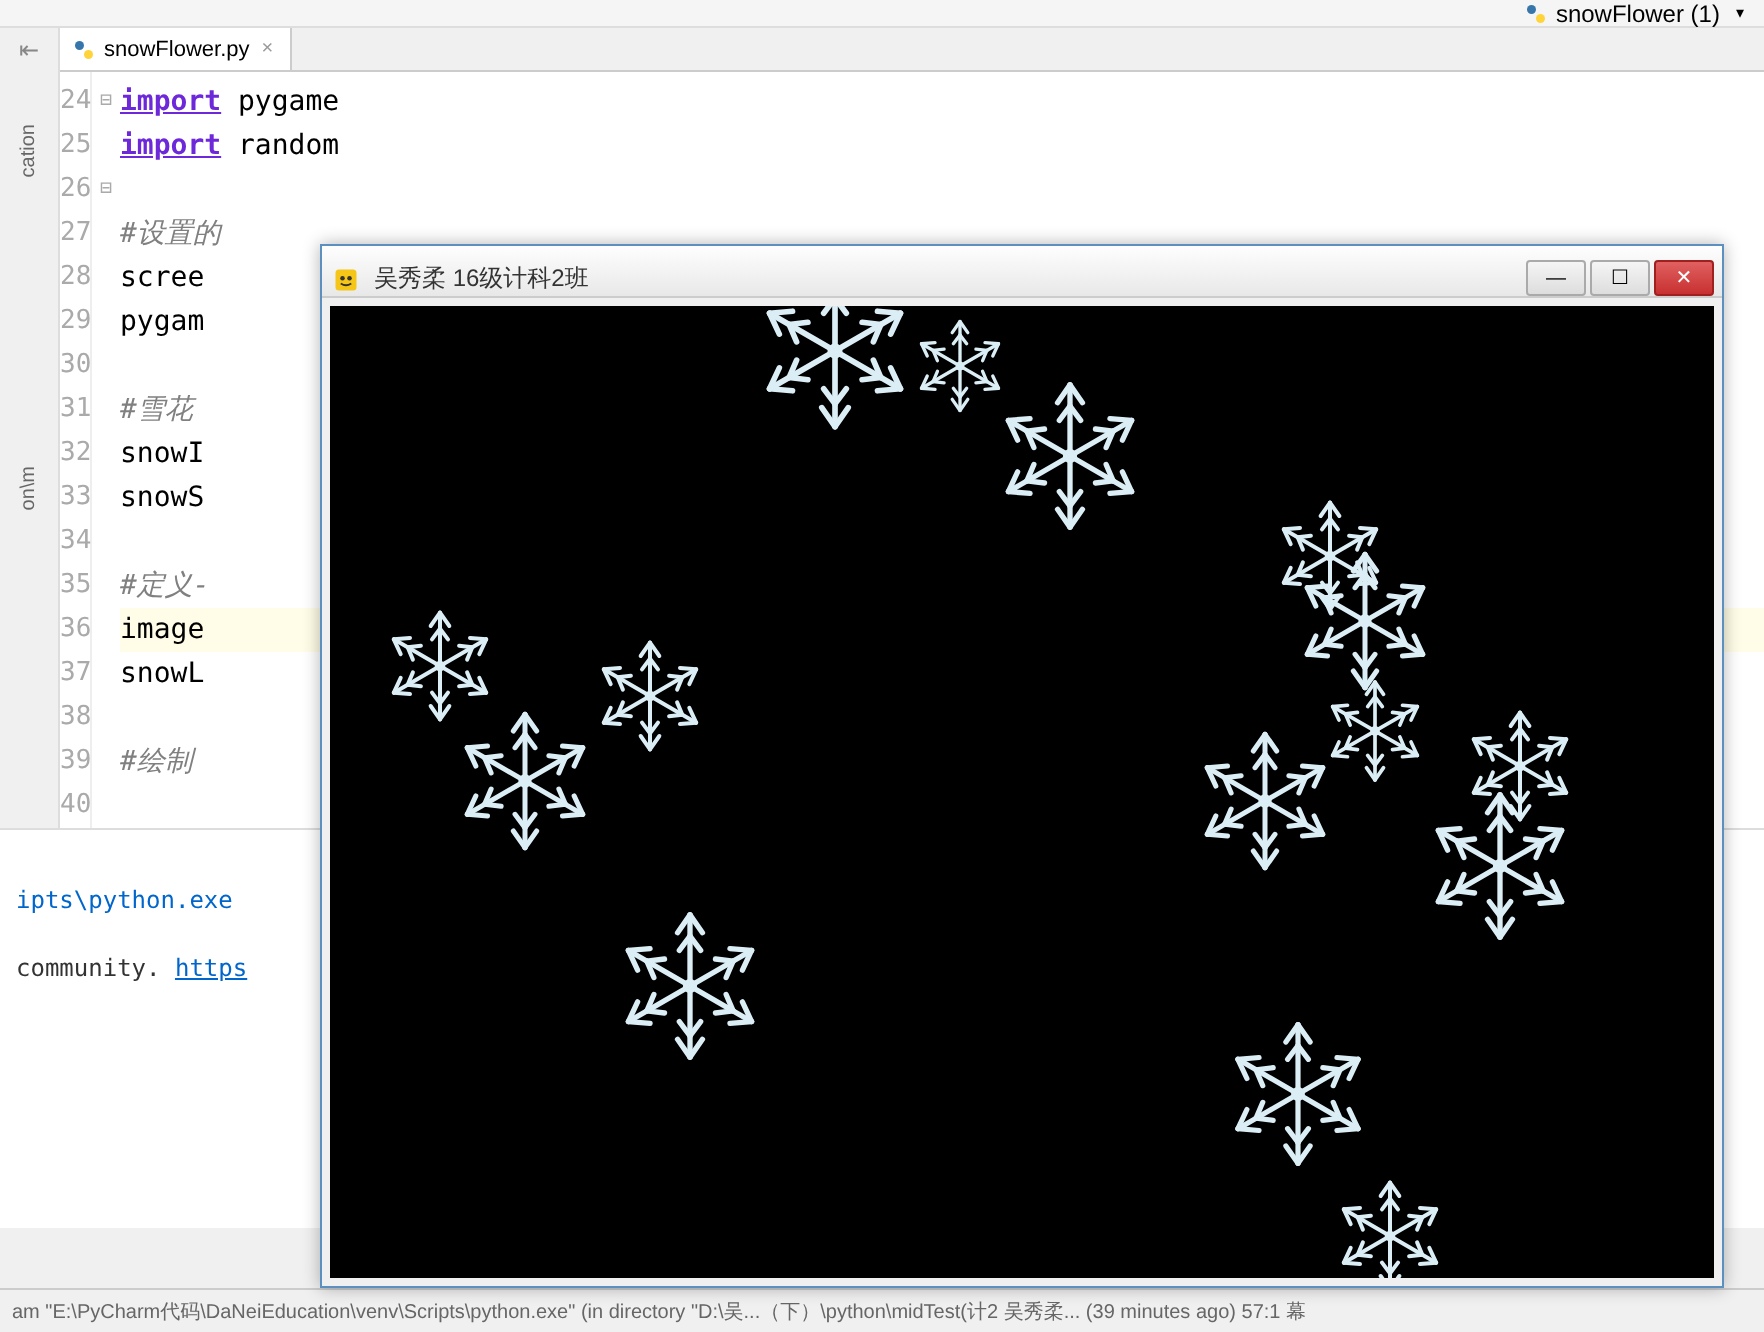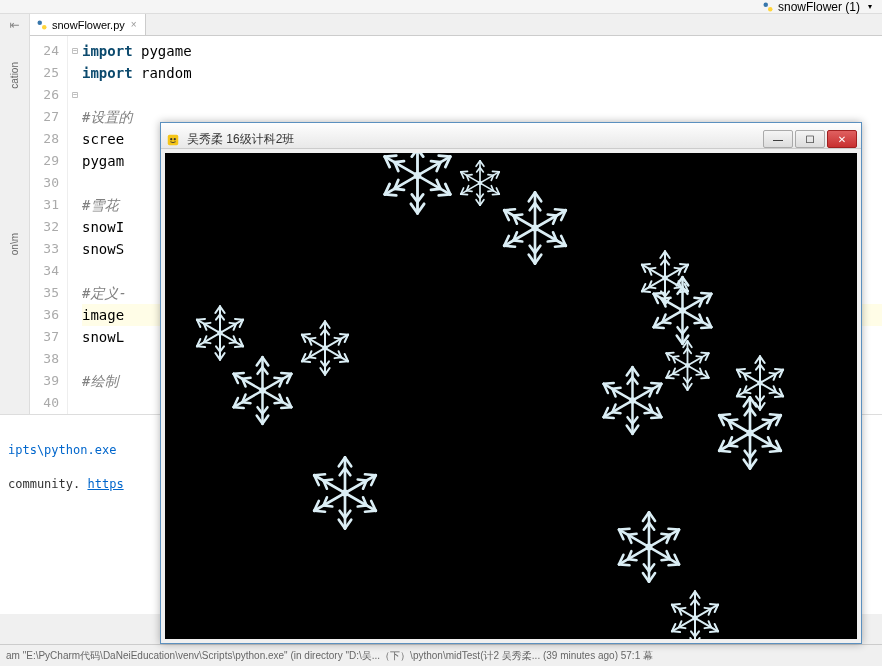--- a/index.html
+++ b/index.html
@@ -93,21 +93,21 @@
       cursor: pointer;
       padding: 0 2px;
     }
     .editor-body {
       flex: 1;
       display: flex;
       background: #fff;
       overflow: hidden;
     }
     .line-numbers {
-      width: 38px;
+      width: 16px;
       background: #fff;
       border-right: 1px solid #eee;
       text-align: right;
       padding: 4px 8px 0 0;
       color: #aaa;
       font-family: "Consolas", monospace;
       font-size: 13px;
       line-height: 22px;
     }
     .gutter-fold {
@@ -125,21 +125,21 @@
       padding: 4px 0 0 0;
       font-family: "Consolas", monospace;
       font-size: 14px;
       line-height: 22px;
     }
     .code-line {
       white-space: pre;
       height: 22px;
     }
     .line-hl { background: #fffde7; }
-    .kw-import { color: #0c4a6e; font-weight: bold; }
+    .kw-import { color: #6d28d9; font-weight: bold; text-decoration: underline; }
     .ident { color: #000; }
     .comment { color: #808080; font-style: italic; }
     .bottom-panel {
       background: #fff;
       border-top: 1px solid #ddd;
       padding: 8px;
       font-family: "Consolas", monospace;
       font-size: 12px;
       color: #333;
       height: 200px;

